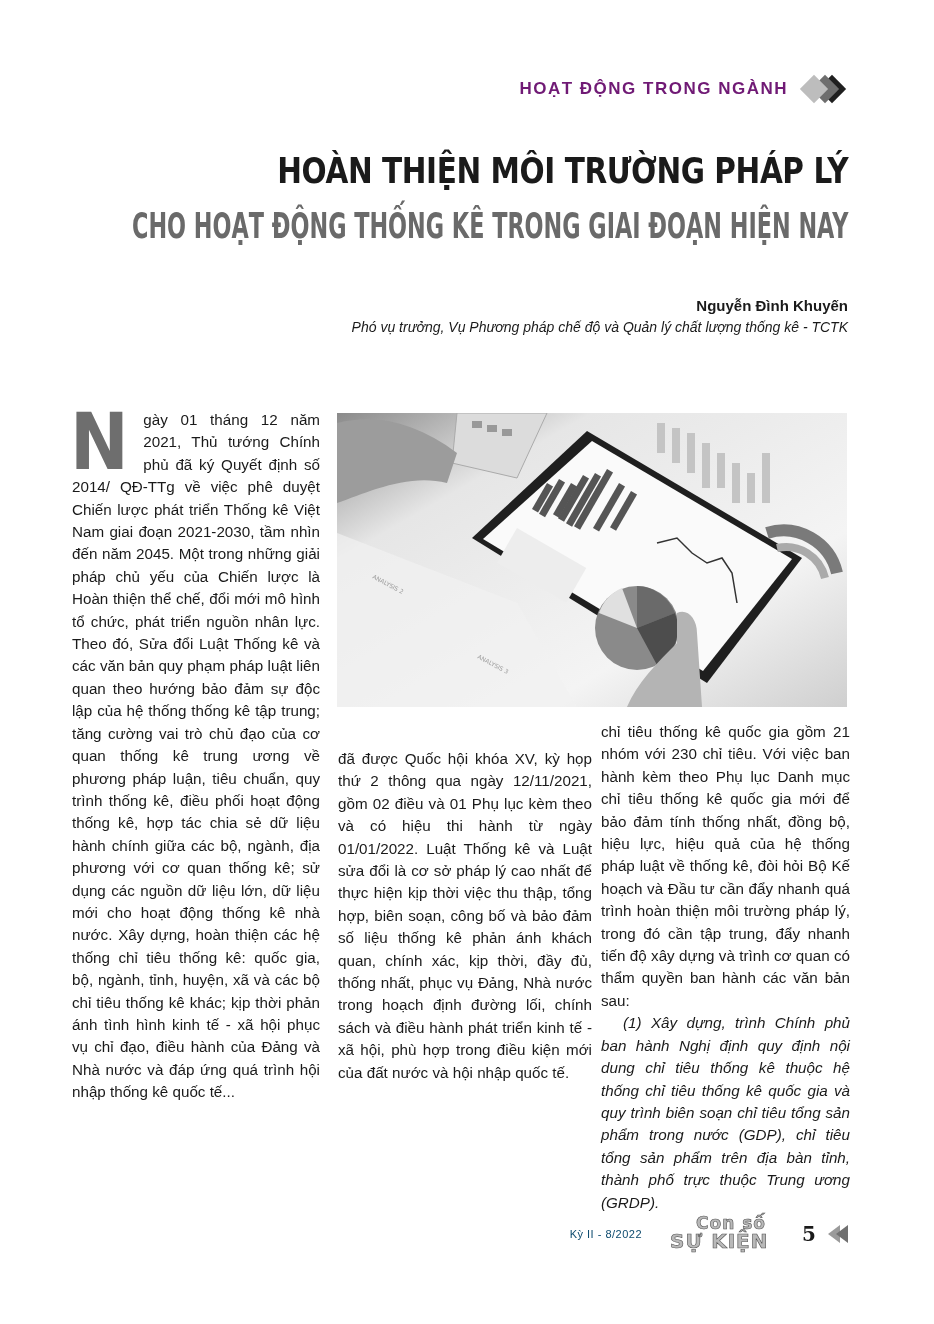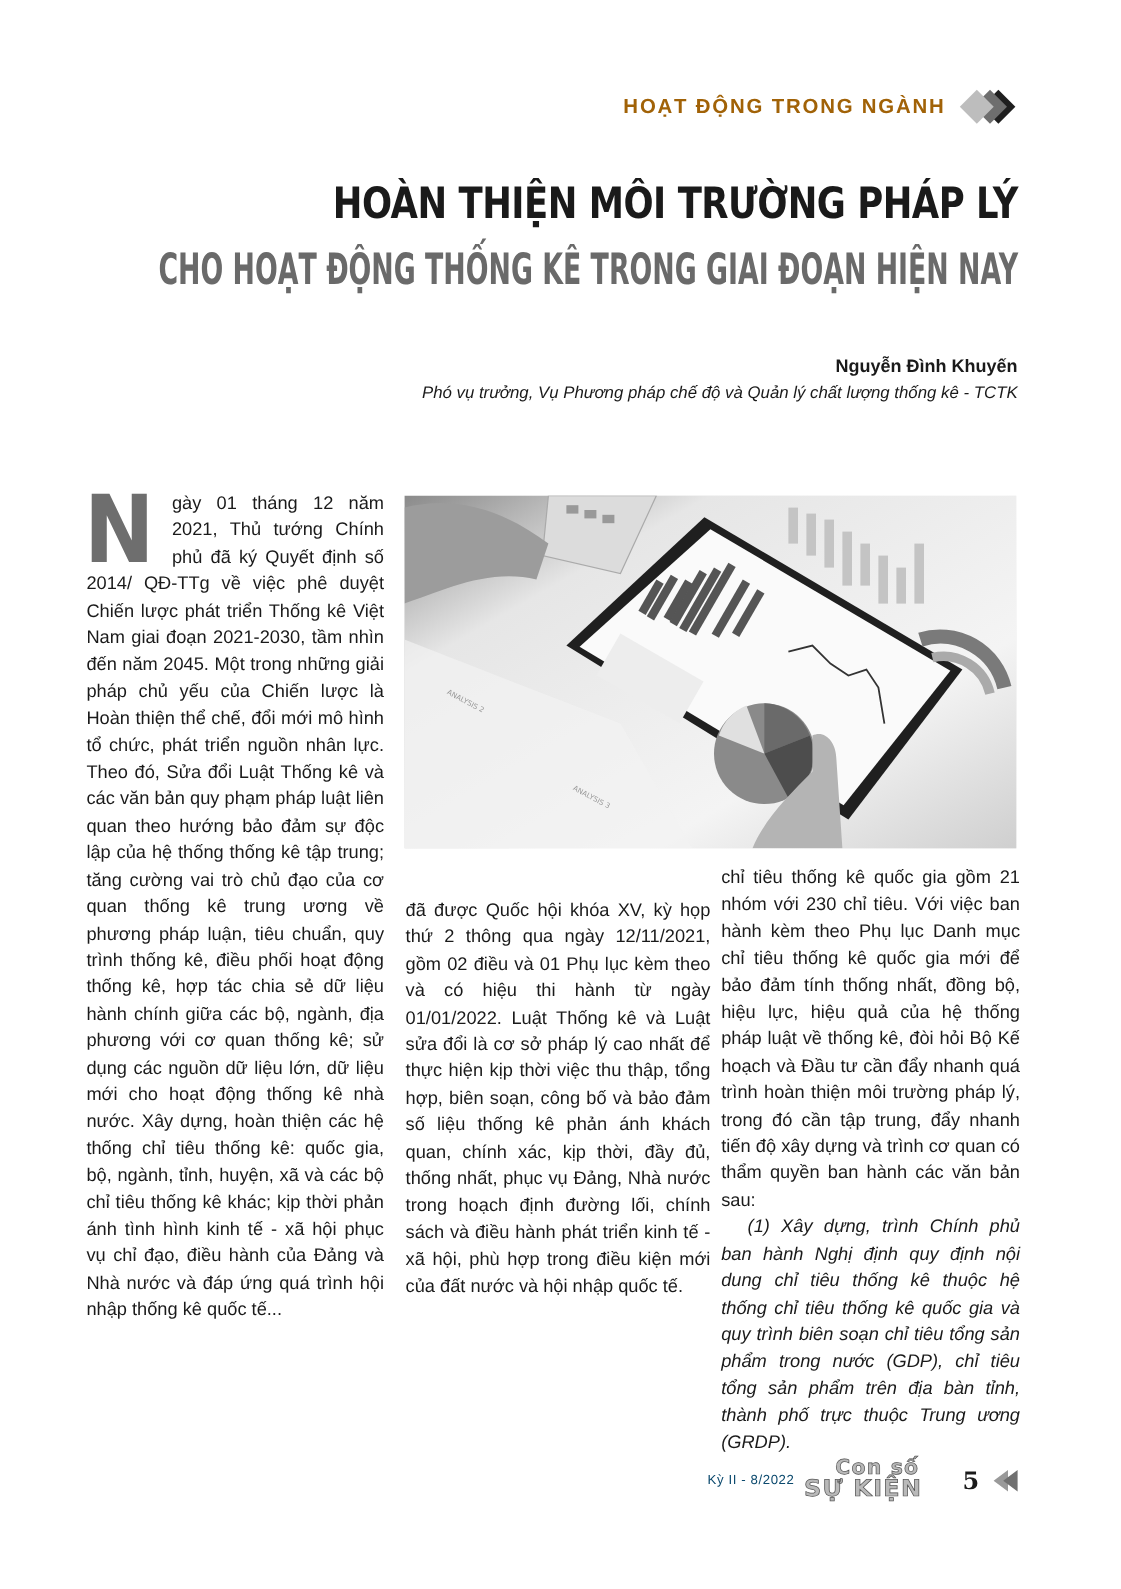--- a/index.html
+++ b/index.html
@@ -5,21 +5,21 @@
   * { box-sizing: border-box; margin: 0; padding: 0; }
   html, body { width: 934px; height: 1324px; background: #ffffff; overflow: hidden; }
   body { position: relative; font-family: "DejaVu Sans", sans-serif; color: #1a1a1a; }
 
   .section-header {
     position: absolute; top: 74px; right: 86px; height: 30px;
     display: flex; align-items: center; gap: 12px;
   }
   .section-label {
     font-family: "Liberation Sans", sans-serif; font-weight: bold;
-    font-size: 17px; letter-spacing: 1.5px; color: #a16207;
+    font-size: 17px; letter-spacing: 1.5px; color: #701a75;
   }
   .diamonds { position: relative; width: 48px; height: 26px; }
   .diamonds span { position: absolute; top: 3px; width: 20px; height: 20px; transform: rotate(45deg); }
   .d3 { left: 22px; background: #1f1f1f; }
   .d2 { left: 15px; background: #6e6e6e; }
   .d1 { left: 4px; background: #bdbdbd; }
 
   .title-1 {
     position: absolute; top: 150px; right: 86px;
     font-family: "DejaVu Sans", sans-serif; font-weight: bold;
@@ -63,21 +63,21 @@
     position: absolute; left: 337px; top: 413px; width: 510px; height: 294px;
     background: linear-gradient(135deg, #cfcfcf 0%, #e9e9e9 35%, #f3f3f3 60%, #d8d8d8 100%);
     overflow: hidden;
   }
 
   .footer {
     position: absolute; top: 1214px; right: 86px; height: 40px;
     display: flex; align-items: center; gap: 8px;
   }
   .issue { font-family: "Liberation Sans", sans-serif; font-size: 11px; color: #0c4a6e; letter-spacing: 0.5px; }
-  .logo { position: relative; width: 112px; height: 38px; }
+  .logo { position: relative; width: 112px; height: 38px; margin-left: 20px; }
   .logo-top {
     position: absolute; top: -2px; left: 26px; font-family: "DejaVu Sans", sans-serif;
     font-weight: bold; font-size: 17px; color: #b9b9b9; letter-spacing: 1px;
     -webkit-text-stroke: 0.6px #555;
   }
   .logo-bottom {
     position: absolute; top: 15px; left: 0; font-family: "DejaVu Sans", sans-serif;
     font-weight: bold; font-size: 19px; color: #b9b9b9; letter-spacing: 1px;
     -webkit-text-stroke: 0.6px #555; transform: scaleX(1.05); transform-origin: left;
   }

